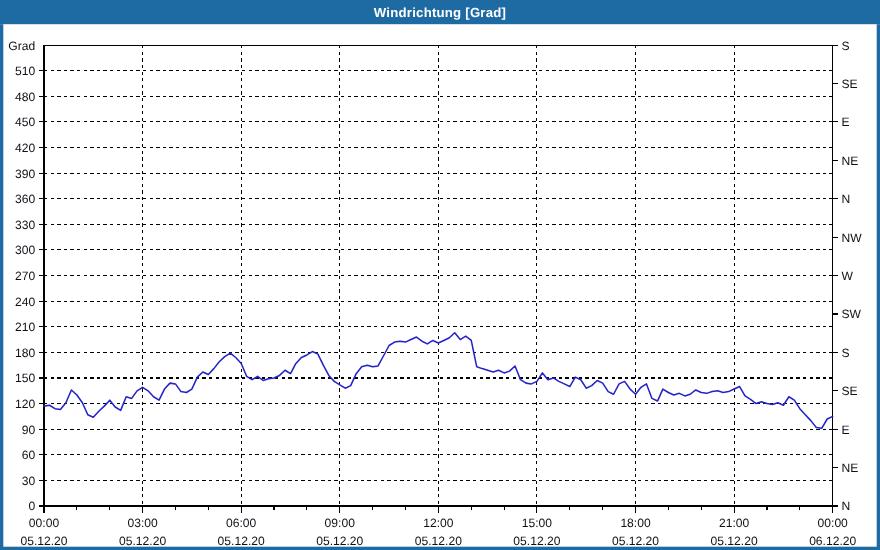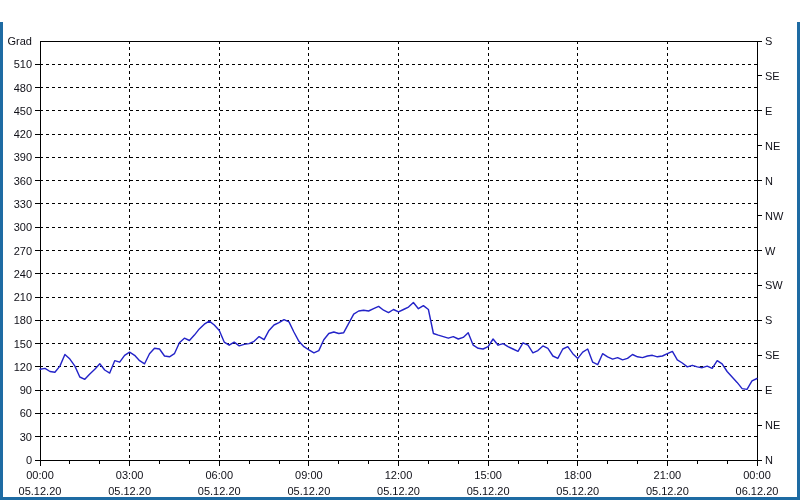--- a/index.html
+++ b/index.html
@@ -154,16 +154,19 @@
       <line x1="458.25" y1="460" x2="458.25" y2="464" stroke="#000000" stroke-width="1" shape-rendering="crispEdges"></line>
       <line x1="518" y1="460" x2="518" y2="464" stroke="#000000" stroke-width="1" shape-rendering="crispEdges"></line>
       <line x1="547.875" y1="460" x2="547.875" y2="464" stroke="#000000" stroke-width="1" shape-rendering="crispEdges"></line>
       <line x1="607.625" y1="460" x2="607.625" y2="464" stroke="#000000" stroke-width="1" shape-rendering="crispEdges"></line>
       <line x1="637.5" y1="460" x2="637.5" y2="464" stroke="#000000" stroke-width="1" shape-rendering="crispEdges"></line>
       <line x1="697.25" y1="460" x2="697.25" y2="464" stroke="#000000" stroke-width="1" shape-rendering="crispEdges"></line>
       <line x1="727.125" y1="460" x2="727.125" y2="464" stroke="#000000" stroke-width="1" shape-rendering="crispEdges"></line>
       <rect x="40" y="41" width="717" height="419" fill="none" stroke="#000000" stroke-width="1" shape-rendering="crispEdges"></rect>
       <polyline points="40.0,369.2 45.0,368.4 50.0,371.5 54.9,372.3 59.9,366.1 64.9,354.5 69.9,359.1 74.9,366.1 79.8,377.0 84.8,379.3 89.8,373.9 94.8,369.2 99.8,363.8 104.7,370.0 109.7,373.1 114.7,360.7 119.7,362.2 124.6,355.3 129.6,352.1 134.6,355.3 139.6,360.7 144.6,363.8 149.5,353.7 154.5,348.3 159.5,349.0 164.5,356.0 169.5,356.8 174.4,353.7 179.4,342.8 184.4,338.2 189.4,340.5 194.4,335.1 199.3,328.9 204.3,324.2 209.3,321.1 214.3,325.0 219.3,330.4 224.2,342.1 229.2,345.2 234.2,342.1 239.2,345.9 244.1,344.4 249.1,343.6 254.1,341.3 259.1,336.6 264.1,339.7 269.0,330.4 274.0,325.0 279.0,322.7 284.0,319.6 289.0,321.9 293.9,332.0 298.9,341.3 303.9,346.7 308.9,349.8 313.9,352.9 318.8,350.6 323.8,339.7 328.8,333.5 333.8,332.0 338.8,333.5 343.7,332.7 348.7,323.4 353.7,314.1 358.7,311.0 363.6,310.2 368.6,311.0 373.6,308.7 378.6,306.4 383.6,310.2 388.5,312.6 393.5,309.5 398.5,311.8 403.5,309.5 408.5,307.1 413.4,302.5 418.4,308.7 423.4,305.6 428.4,309.5 433.4,333.5 438.3,335.1 443.3,336.6 448.3,338.2 453.3,336.6 458.3,339.0 463.2,337.4 468.2,332.7 473.2,345.2 478.2,348.3 483.1,349.0 488.1,346.7 493.1,339.0 498.1,345.2 503.1,343.6 508.0,346.7 513.0,349.0 518.0,351.4 523.0,342.8 528.0,345.2 532.9,352.9 537.9,350.6 542.9,345.9 547.9,348.3 552.9,356.0 557.8,358.4 562.8,349.0 567.8,346.7 572.8,353.7 577.8,358.4 582.7,352.1 587.7,349.0 592.7,362.2 597.7,364.6 602.6,353.7 607.6,356.8 612.6,359.1 617.6,357.6 622.6,359.9 627.5,358.4 632.5,354.5 637.5,356.8 642.5,357.6 647.5,356.0 652.4,355.3 657.4,356.8 662.4,356.0 667.4,353.7 672.4,351.4 677.3,359.9 682.3,363.0 687.3,366.9 692.3,365.3 697.3,366.9 702.2,367.7 707.2,366.1 712.2,368.4 717.2,360.7 722.1,363.8 727.1,371.5 732.1,377.0 737.1,382.4 742.1,388.6 747.0,389.4 752.0,380.9 757.0,378.5" fill="none" stroke="#2323c8" stroke-width="1.4" stroke-linejoin="round" stroke-linecap="round"></polyline>
     </svg>
+  <div class="titlebar" style="background: rgb(30, 107, 163); color: rgb(255, 255, 255);">
+    <span>Windrichtung [Grad]</span>
+  </div>
   <div class="edge edge-left" style="background: rgb(30, 107, 163);"></div>
   <div class="edge edge-right" style="background: rgb(30, 107, 163);"></div>
   <div class="edge edge-bottom" style="background: rgb(30, 107, 163);"></div>
 </div>
 
 </body></html>

